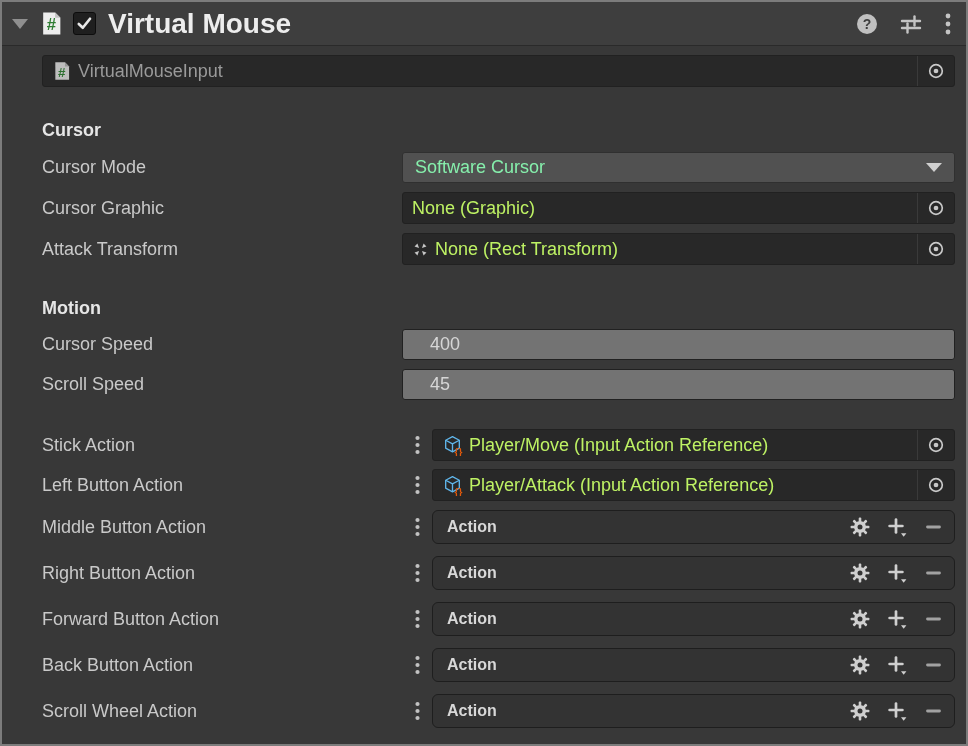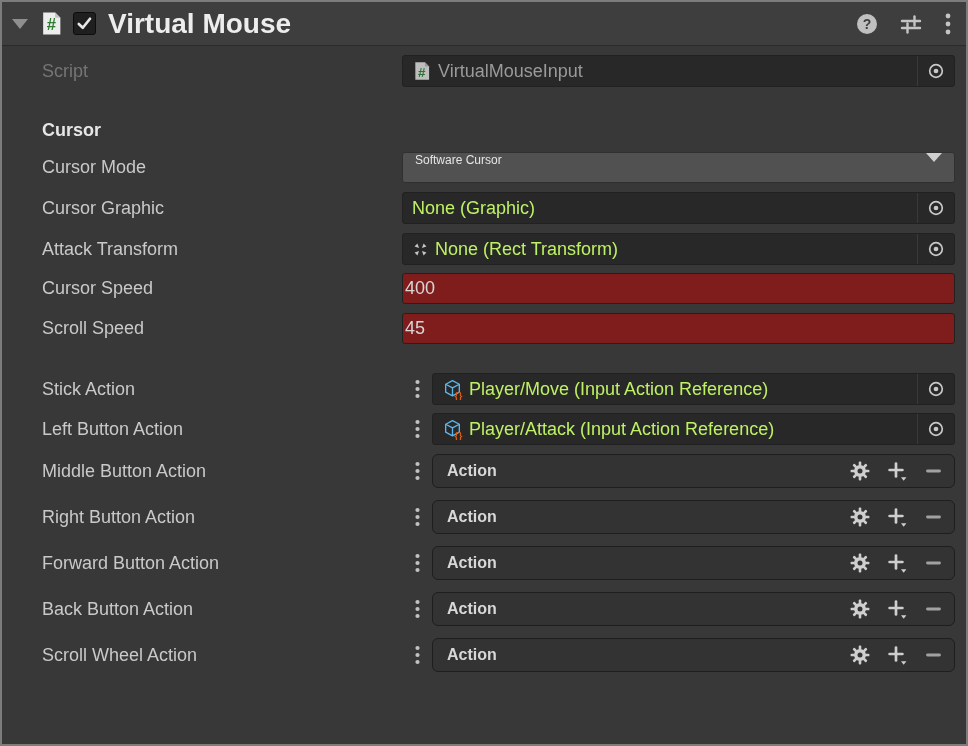--- a/index.html
+++ b/index.html
@@ -19,28 +19,28 @@
   .body{padding-top:9px;}
   .row{display:flex;align-items:center;padding-left:40px;padding-right:11px;}
   .row .label{flex:0 0 360px;font-size:18px;color:#c9c9c9;white-space:nowrap;}
   .section-title{padding-left:40px;font-size:18px;font-weight:bold;color:#e6e6e6;display:flex;align-items:center;}
 
   .h32{height:32px}.h31{height:31px}.h34{height:34px}.h26{height:26px}
   .mt8{margin-top:8px}.mt9{margin-top:9px}.mt12{margin-top:12px}.mt29{margin-top:29px}.mt30{margin-top:30px}
 
   .field-area{flex:1;display:flex;align-items:center;height:100%;}
 
-  .tfield{flex:1;height:100%;background:#7f1d1d;border-radius:3px;display:flex;align-items:center;padding:0 2px;box-sizing:border-box;font-size:18px;color:#d6d6d6;border:1px solid #212121;}
+  .tfield{flex:1;height:100%;background:#737373;border-radius:3px;display:flex;align-items:center;padding:0 27px;box-sizing:border-box;font-size:18px;color:#d6d6d6;border:1px solid #212121;}
   .tfield input{background:transparent;border:none;outline:none;color:#d6d6d6;font-size:18px;font-family:"Liberation Sans",sans-serif;width:100%;padding:0;}
 
   .objfield{flex:1;height:100%;background:#282828;border-radius:3px;display:flex;align-items:center;padding-left:9px;box-sizing:border-box;font-size:18px;color:#bef264;border:1px solid #212121;cursor:default;overflow:hidden;}
   .objfield .obj-text{white-space:nowrap;overflow:hidden;text-overflow:ellipsis;text-align:right;}
   .picker{margin-left:auto;width:36px;align-self:stretch;display:flex;align-items:center;justify-content:center;border-left:1px solid #3a3a3a;cursor:pointer;flex:0 0 auto;}
 
-  .dropdown{flex:1;height:100%;background:#515151;border-radius:3px;display:flex;align-items:flex-start;padding:0 12px;box-sizing:border-box;font-size:12px;color:#e5e5e5;border:1px solid #303030;cursor:pointer;}
+  .dropdown{flex:1;height:100%;background:#515151;border-radius:3px;display:flex;align-items:center;padding:0 12px;box-sizing:border-box;font-size:18px;color:#86efac;border:1px solid #303030;cursor:pointer;}
   .dd-arrow{margin-left:auto;width:0;height:0;border-left:8px solid transparent;border-right:8px solid transparent;border-top:9px solid #d0d0d0;}
 
   .kebab{flex:0 0 30px;display:flex;align-items:center;justify-content:center;cursor:pointer;align-self:stretch;}
 
   .action-box{flex:1;height:100%;background:#333333;border:1px solid #1e1e1e;border-radius:6px;display:flex;align-items:center;padding:0 12px 0 14px;box-sizing:border-box;}
   .action-box .abox-label{font-size:16px;font-weight:bold;color:#d8d8d8;}
   .abox-icons{margin-left:auto;display:flex;align-items:center;gap:17px;}
   .abox-icons .hicon{cursor:pointer;}
 
   .disabled .label{color:#757575;}
@@ -90,21 +90,20 @@
             <circle cx="4" cy="12" r="2.4"></circle>
             <circle cx="4" cy="20" r="2.4"></circle>
         </svg>
       </div>
     </div>
   </div>
 
   <div class="body">
 
     <div class="row h32 disabled">
-      <div class="label">Script</div>
       <div class="field-area">
         <div class="objfield">
           <span class="obj-mini-icon">
             <svg width="20" height="20" viewBox="0 0 24 24" opacity="0.85">
               <path d="M4 1.5 H15.5 L20.5 6.5 V22.5 H4 Z" fill="#d9d9d9"></path>
               <path d="M15.5 1.5 L20.5 6.5 H15.5 Z" fill="#ababab"></path>
               <text x="11.8" y="18.6" font-size="16" font-weight="bold" fill="#2e7d32" text-anchor="middle" font-family="Liberation Sans, sans-serif">#</text>
             </svg>
           </span>
           <span class="obj-text">VirtualMouseInput</span>
@@ -161,20 +160,21 @@
           <span class="picker">
             <svg width="18" height="18" viewBox="0 0 16 16">
               <circle cx="8" cy="8" r="5.6" fill="none" stroke="#c8c8c8" stroke-width="1.5"></circle>
               <circle cx="8" cy="8" r="2.1" fill="#c8c8c8"></circle>
             </svg>
           </span>
         </div>
       </div>
     </div>
 
+    <div class="section-title h26 mt30">Motion</div>
 
     <div class="row h31 mt8">
       <div class="label">Cursor Speed</div>
       <div class="field-area">
         <div class="tfield">
           <input type="text" value="400" style="">
         </div>
       </div>
     </div>
 

